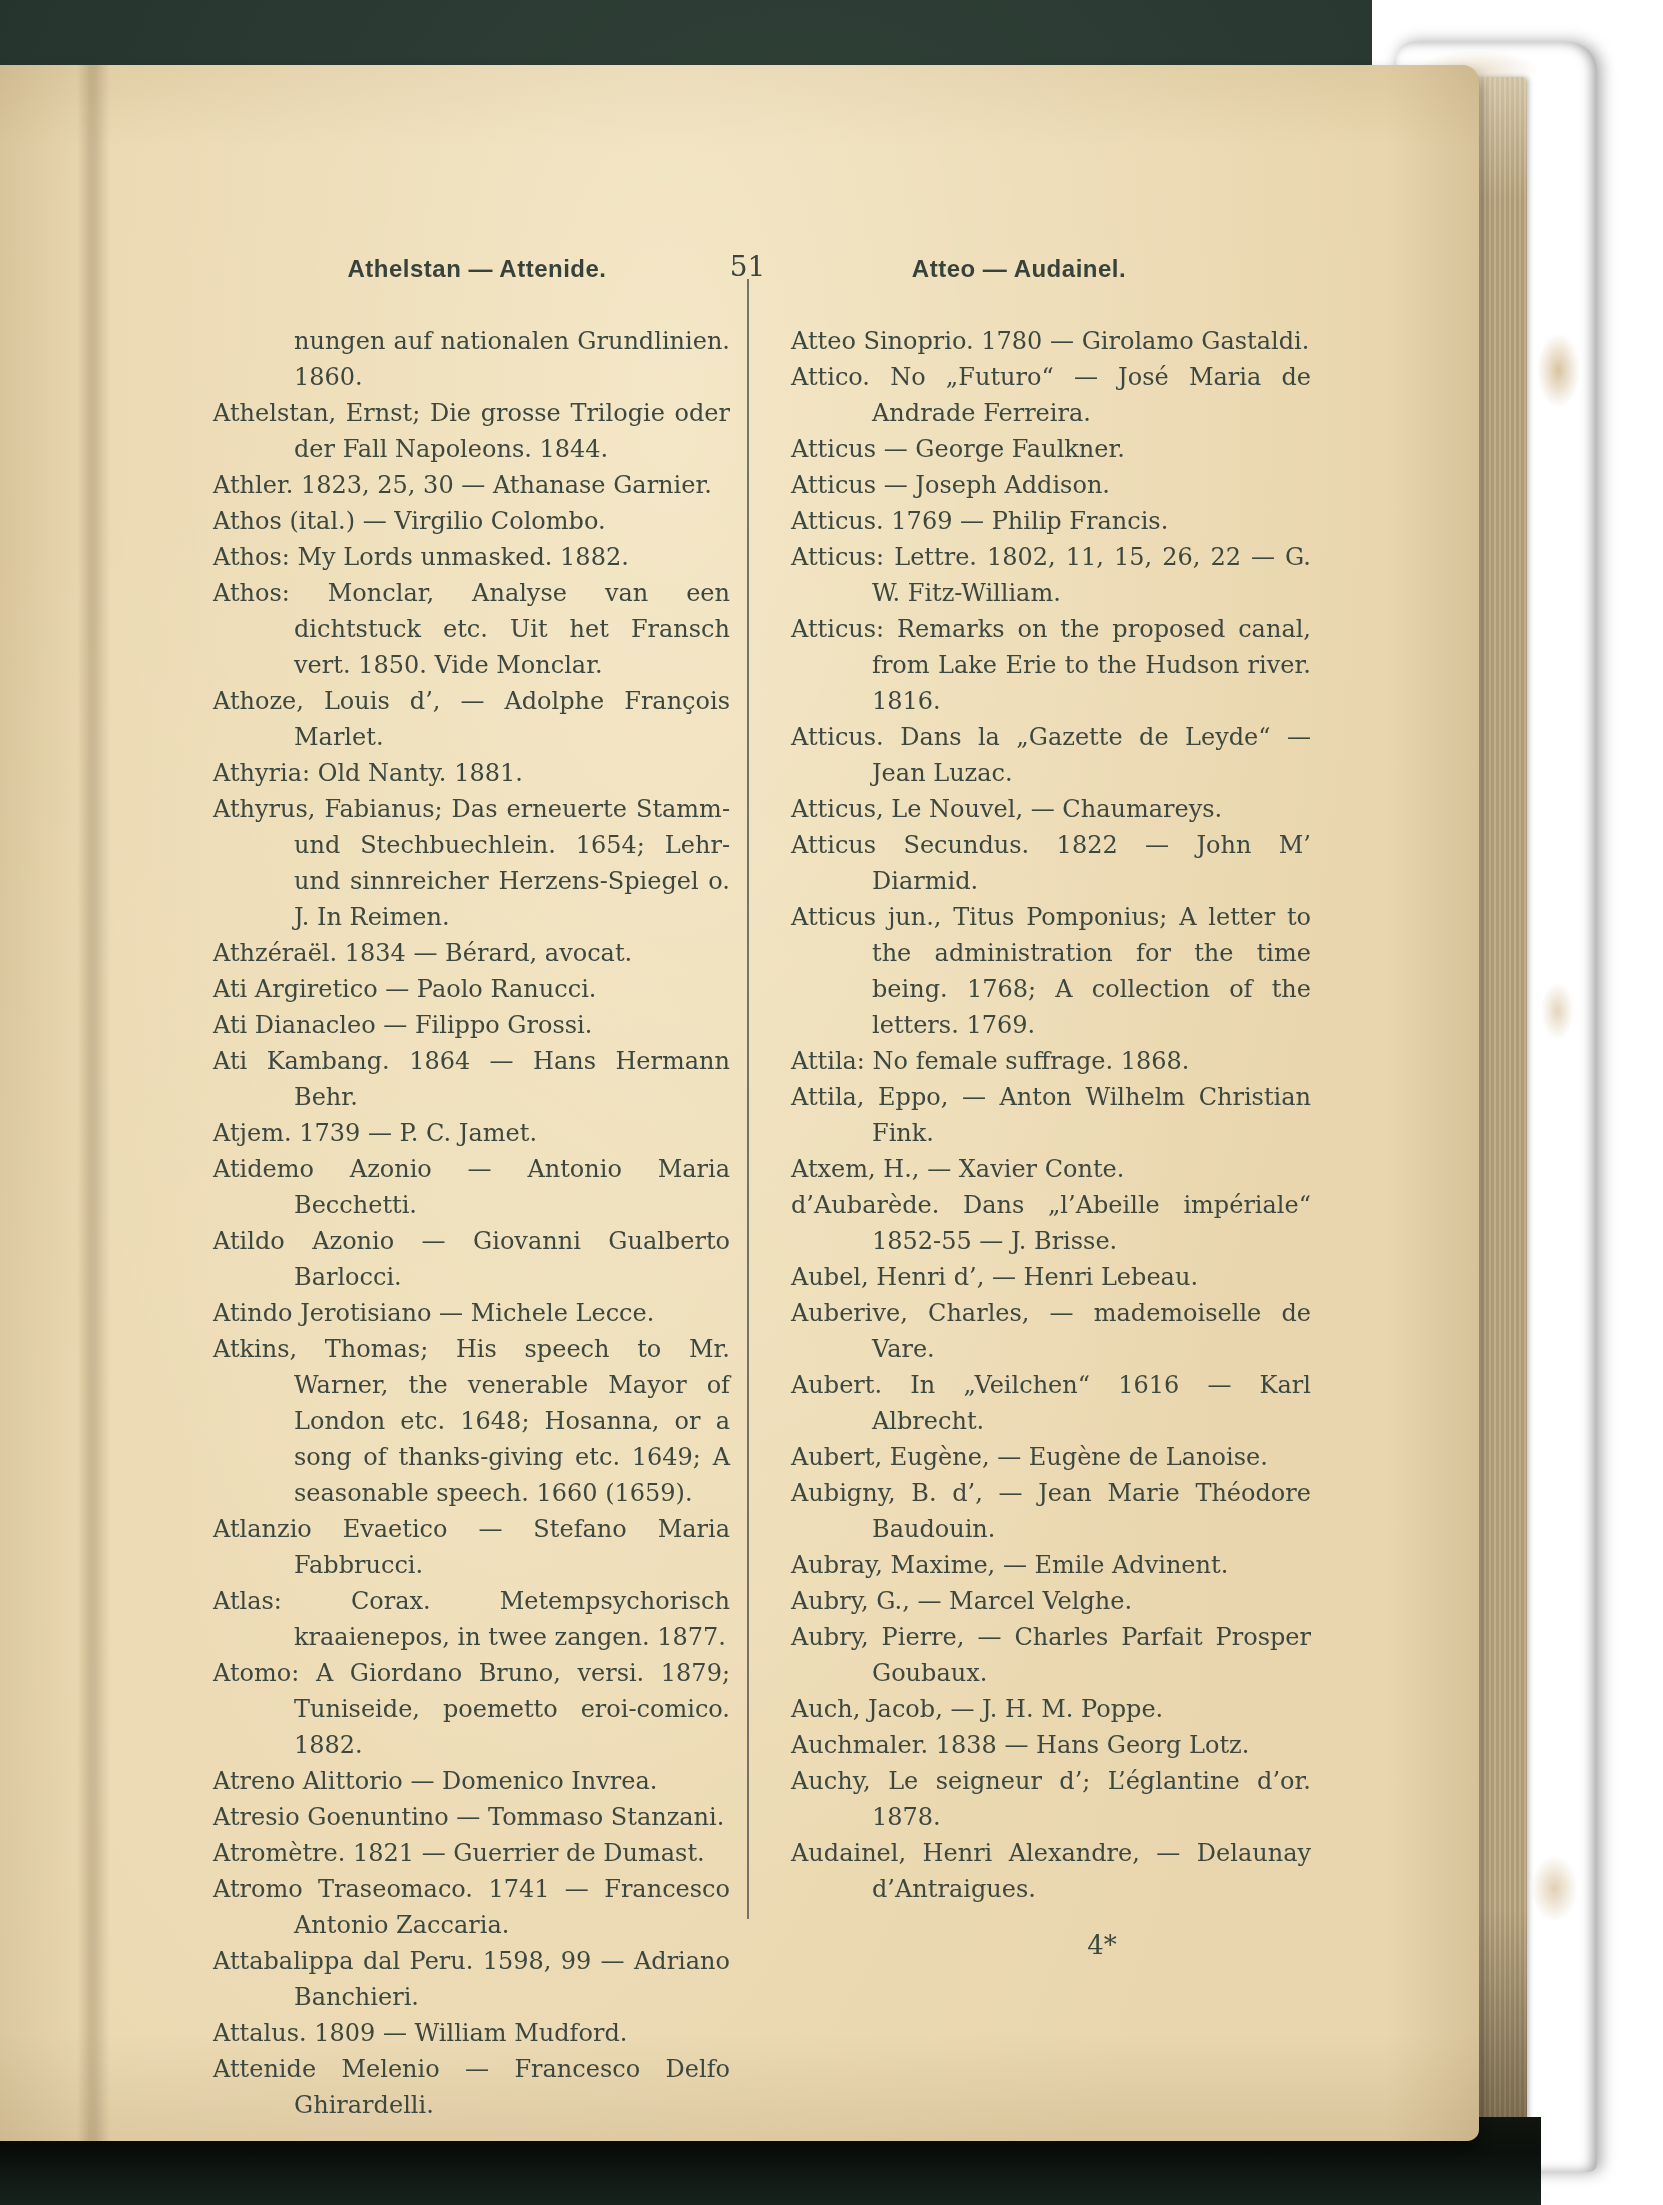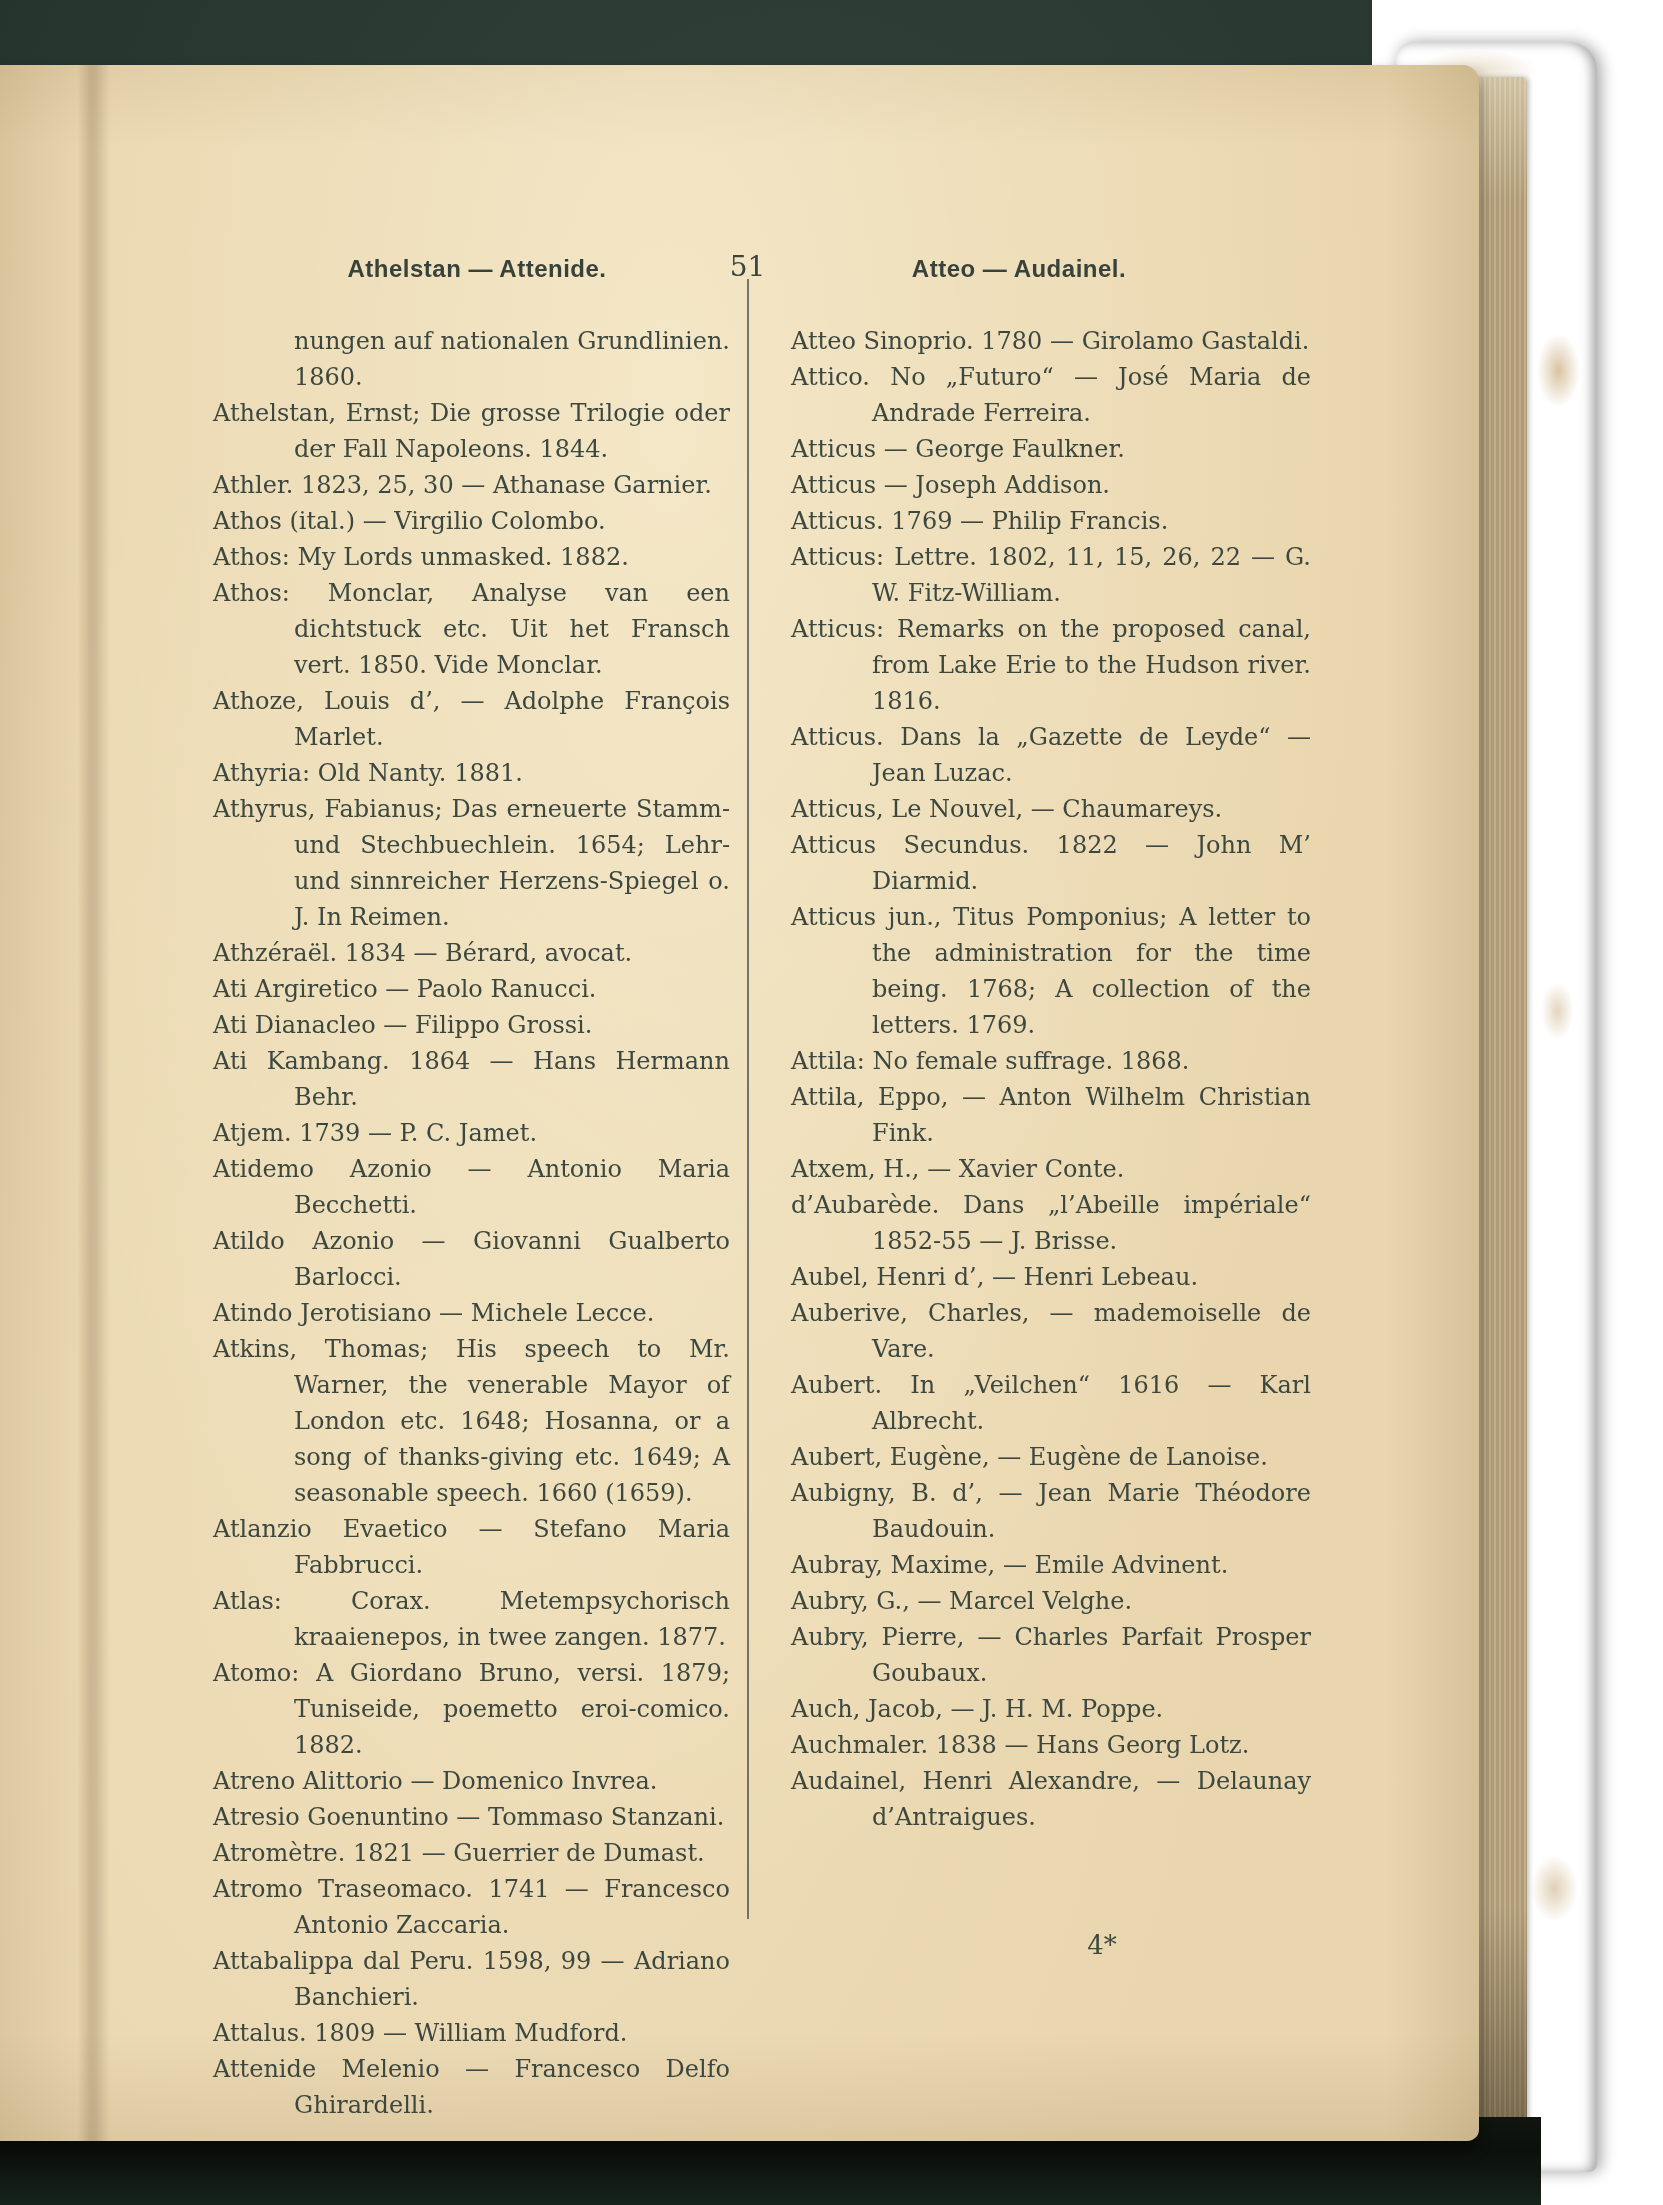--- a/index.html
+++ b/index.html
@@ -220,20 +220,21 @@
         <p class="entry">Aubel, Henri d’, — Henri Lebeau.</p>
         <p class="entry">Auberive, Charles, — mademoiselle de Vare.</p>
         <p class="entry">Aubert. In „Veilchen“ 1616 — Karl Albrecht.</p>
         <p class="entry">Aubert, Eugène, — Eugène de Lanoise.</p>
         <p class="entry">Aubigny, B. d’, — Jean Marie Théodore Baudouin.</p>
         <p class="entry">Aubray, Maxime, — Emile Advinent.</p>
         <p class="entry">Aubry, G., — Marcel Velghe.</p>
         <p class="entry">Aubry, Pierre, — Charles Parfait Prosper Goubaux.</p>
         <p class="entry">Auch, Jacob, — J. H. M. Poppe.</p>
         <p class="entry">Auchmaler. 1838 — Hans Georg Lotz.</p>
+        <p class="entry">Auchy, Le seigneur d’; L’églantine d’or. 1878.</p>
         <p class="entry">Audainel, Henri Alexandre, — Delaunay d’Antraigues.</p>
       </div>
 
     <div class="signature-mark">4*</div>
   </div>
 
 </div>
 
 
 </body></html>

